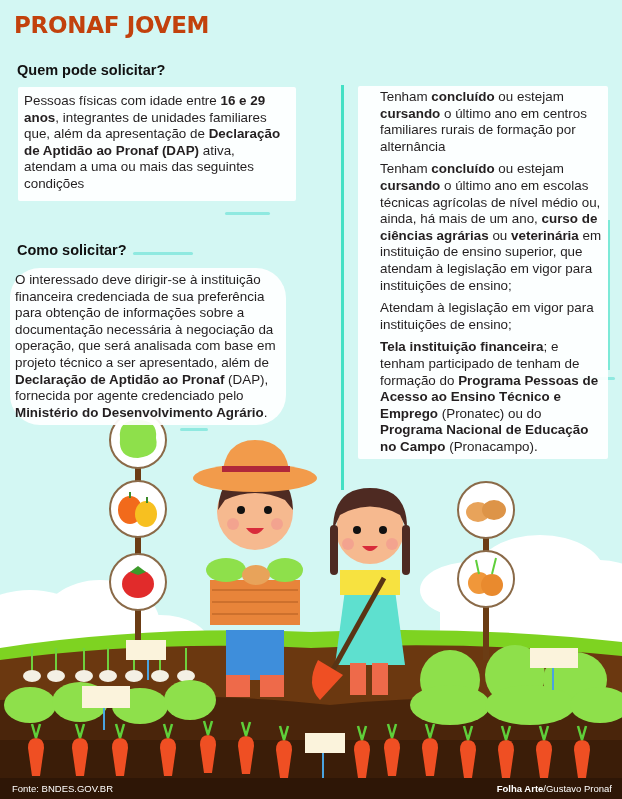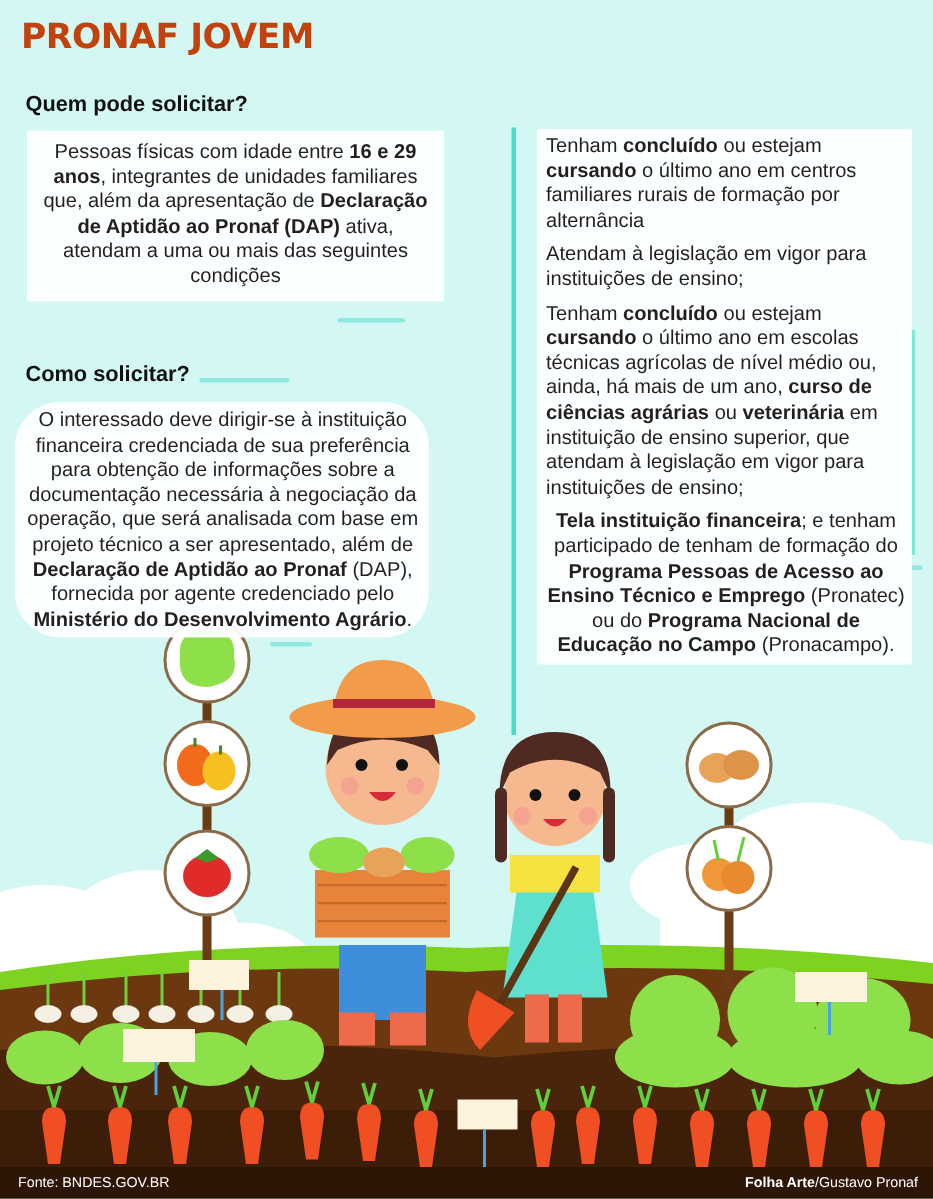--- a/index.html
+++ b/index.html
@@ -19,21 +19,21 @@
   .section-heading {
     position: absolute; font-weight: bold; font-size: 14.5px; color: #111;
   }
   .box {
     position: absolute; background: rgba(255,255,255,0.93);
     font-size: 13.4px; line-height: 16.6px; color: #231f20;
     border-radius: 2px;
   }
   .box b { font-weight: bold; }
   .box p { margin-bottom: 6px; }
-  .box p:last-child { margin-bottom: 0; text-align: center; }
+  .box p:last-child { margin-bottom: 0; }
   .vline {
     position: absolute; background: #43e0c4;
   }
   .dash {
     position: absolute; height: 3px; border-radius: 2px; background: #8fe9e0;
   }
   
   .scene { position: absolute; left: 0; top: 0; width: 622px; height: 799px; pointer-events: none; }
   .footer {
     position: absolute; left: 0; top: 778px; width: 622px; height: 21px;
@@ -198,23 +198,23 @@
 <div class="box" id="who-box" style="left:18px; top:87px; width:278px; padding:6px 6px 8px 6px;">
     <p><span>Pessoas físicas com idade entre </span><b>16 e 29 anos</b><span>, integrantes de unidades familiares que, além da apresentação de </span><b>Declaração de Aptidão ao Pronaf (DAP)</b><span> ativa, atendam a uma ou mais das seguintes condições</span></p>
   </div>
 
 <div class="section-heading" style="left:17px; top:242px;">Como solicitar?</div>
 
 <div class="box" id="how-box" style="left:10px; top:268px; width:276px; padding:4px 4px 4px 5px;border-radius:30px;">
     <p><span>O interessado deve dirigir-se à instituição financeira credenciada de sua preferência para obtenção de informações sobre a documentação necessária à negociação da operação, que será analisada com base em projeto técnico a ser apresentado, além de </span><b>Declaração de Aptidão ao Pronaf</b><span> (DAP), fornecida por agente credenciado pelo </span><b>Ministério do Desenvolvimento Agrário</b><span>.</span></p>
   </div>
 
-<div class="box" id="conditions-box" style="left:358px; top:86px; width:250px; padding:3px 4px 4px 6px;">
+<div class="box" id="conditions-box" style="left:358px; top:86px; width:250px; padding:3px 4px 4px 22px;">
     <p><span>Tenham </span><b>concluído</b><span> ou estejam </span><b>cursando</b><span> o último ano em centros familiares rurais de formação por alternância</span></p>
+    <p><span>Tenham </span><b>concluído</b><span> ou estejam </span><b>cursando</b><span> o último ano em escolas técnicas agrícolas de nível médio ou, ainda, há mais de um ano, </span><b>curso de ciências agrárias</b><span> ou </span><b>veterinária</b><span> em instituição de ensino superior, que atendam à legislação em vigor para instituições de ensino;</span></p>
     <p><span>Atendam à legislação em vigor para instituições de ensino;</span></p>
-    <p><span>Tenham </span><b>concluído</b><span> ou estejam </span><b>cursando</b><span> o último ano em escolas técnicas agrícolas de nível médio ou, ainda, há mais de um ano, </span><b>curso de ciências agrárias</b><span> ou </span><b>veterinária</b><span> em instituição de ensino superior, que atendam à legislação em vigor para instituições de ensino;</span></p>
     <p><b>Tela instituição financeira</b><span>; e tenham participado de tenham de formação do </span><b>Programa Pessoas de Acesso ao Ensino Técnico e Emprego</b><span> (Pronatec) ou do </span><b>Programa Nacional de Educação no Campo</b><span> (Pronacampo).</span></p>
   </div>
 
 <div class="footer">
   <span class="src">Fonte: BNDES.GOV.BR</span>
   <span class="credit"><b>Folha Arte</b><span>/Gustavo Pronaf</span></span>
 </div>
 
 </body></html>

